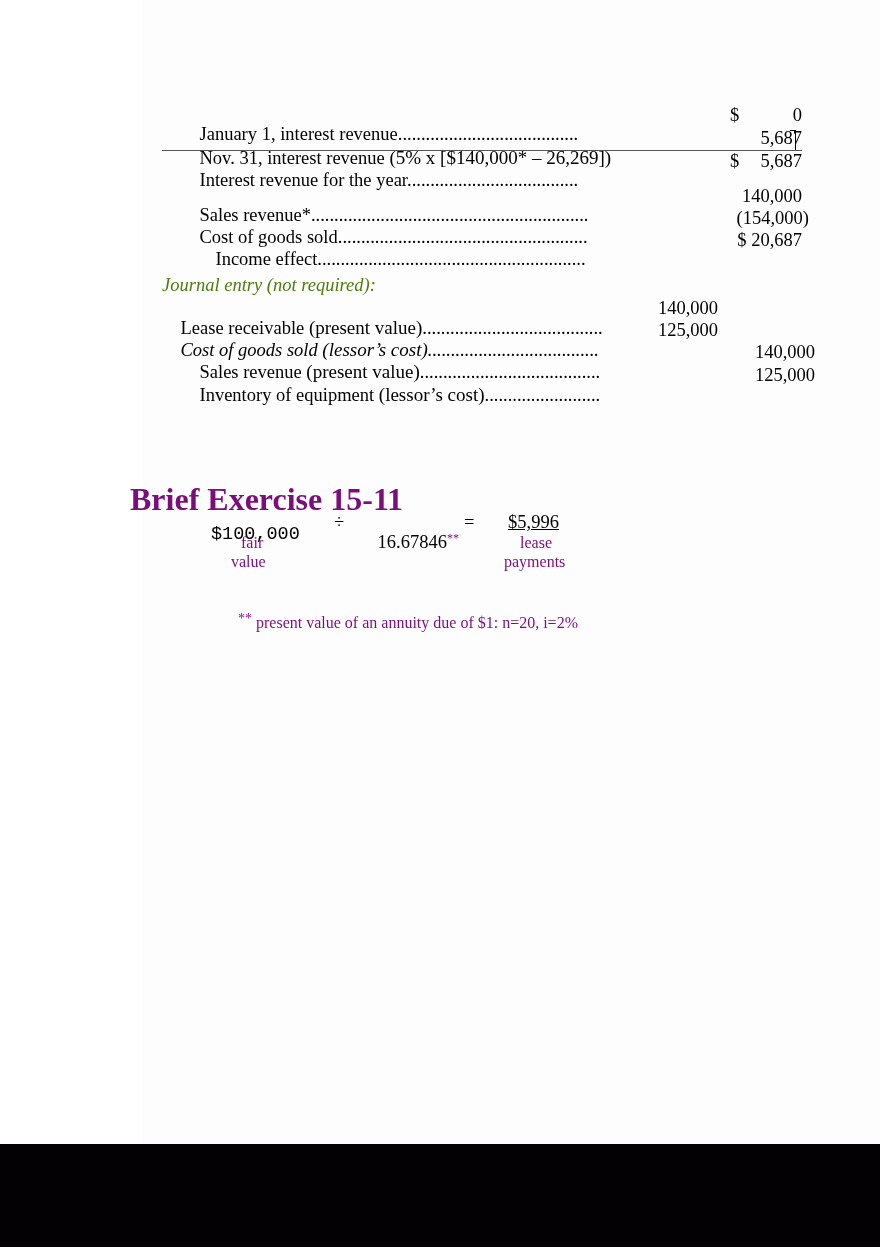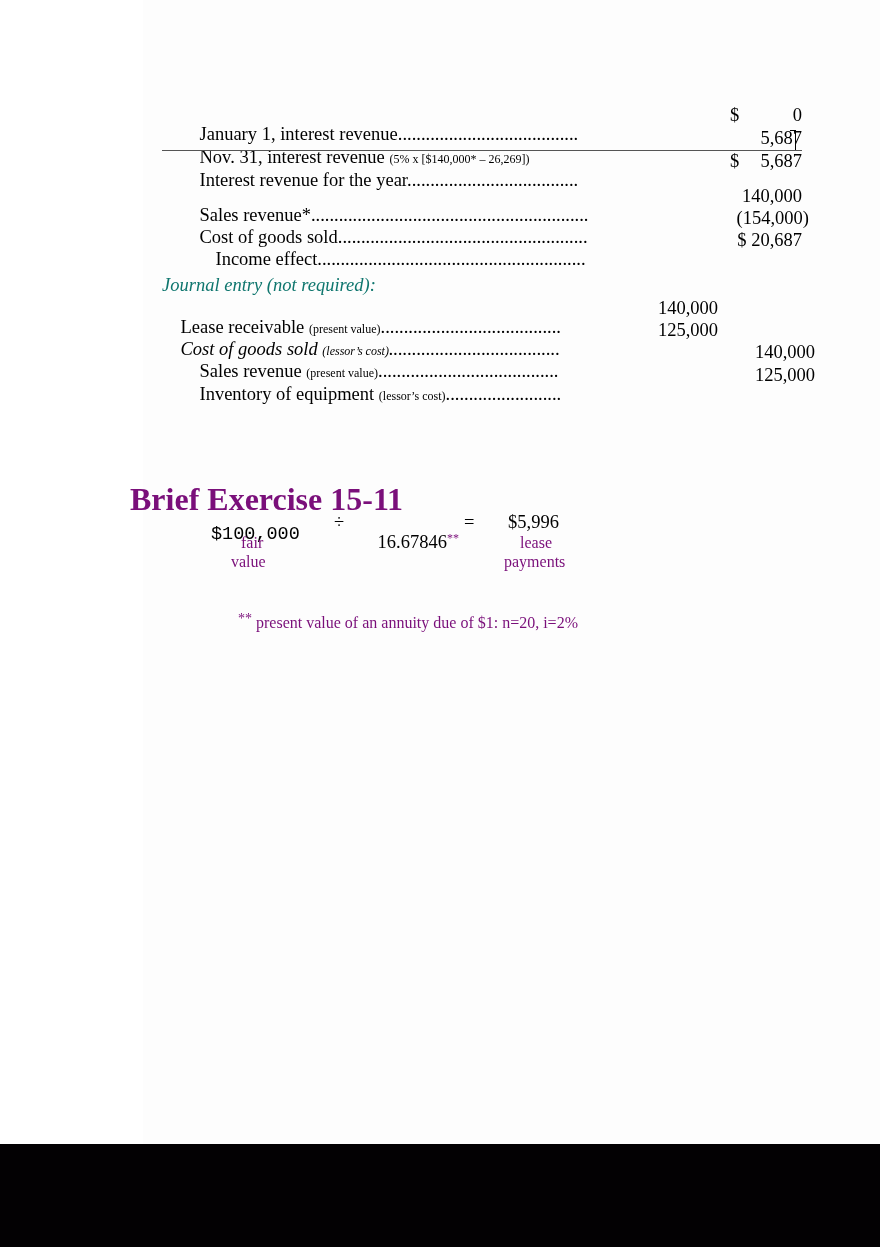--- a/index.html
+++ b/index.html
@@ -31,21 +31,21 @@
       height: 103px;
       background: #030103;
     }
     .abs {
       position: absolute;
       white-space: pre;
       line-height: 1;
     }
     .t18 { font-size: 18.5px; }
     .t16 { font-size: 16px; }
-    .small { font-size: 12px; }
+    .small { font-size: 19px; }
     .right { text-align: right; }
     .rule {
       position: absolute;
       left: 162px;
       top: 150px;
       width: 640px;
       height: 1px;
       background: #555;
     }
     .bracket {
@@ -58,21 +58,21 @@
     }
     .bracket-top {
       position: absolute;
       left: 790px;
       top: 130px;
       width: 6px;
       height: 1px;
       background: #000;
     }
     .journal-head {
-      color: #0f766e;
+      color: #4d7c0f;
       font-style: italic;
     }
     .purple { color: #7a0f7a; }
     .title {
       font-weight: bold;
       font-size: 32px;
     }
   </style>
 </head>
 <body>
@@ -145,21 +145,21 @@
 
 <div>
   <div class="abs title purple" style="left:130px; top:483px;">Brief Exercise 15-11</div>
 
   <div class="abs t18" style="left:211px; top:526px;font-family:Liberation Mono, monospace;">$100,000</div>
   <div class="abs t18" style="left:334px; top:513px;">÷</div>
   <div class="abs t18" style="left:359px; top:513px;">
     <span>16.67846</span><sup class="purple" style="font-size:12px; vertical-align:6px;">**</sup>
   </div>
   <div class="abs t18" style="left:464px; top:513px;">=</div>
-  <div class="abs t18" style="left:508px; top:513px;">$5,996</div>
+  <div class="abs t18" style="left:508px; top:513px;text-decoration:underline;">$5,996</div>
 
   <div class="abs t16 purple" style="left:241px; top:535px;">fair</div>
   <div class="abs t16 purple" style="left:231px; top:554px;">value</div>
   <div class="abs t16 purple" style="left:520px; top:535px;">lease</div>
   <div class="abs t16 purple" style="left:504px; top:554px;">payments</div>
 
   <div class="abs t16 purple" style="left:222px; top:596px;">
     <span style="font-size:14px; vertical-align:5px;">**</span><span> present value of an annuity due of $1: n=20, i=2%</span>
   </div>
 </div>

